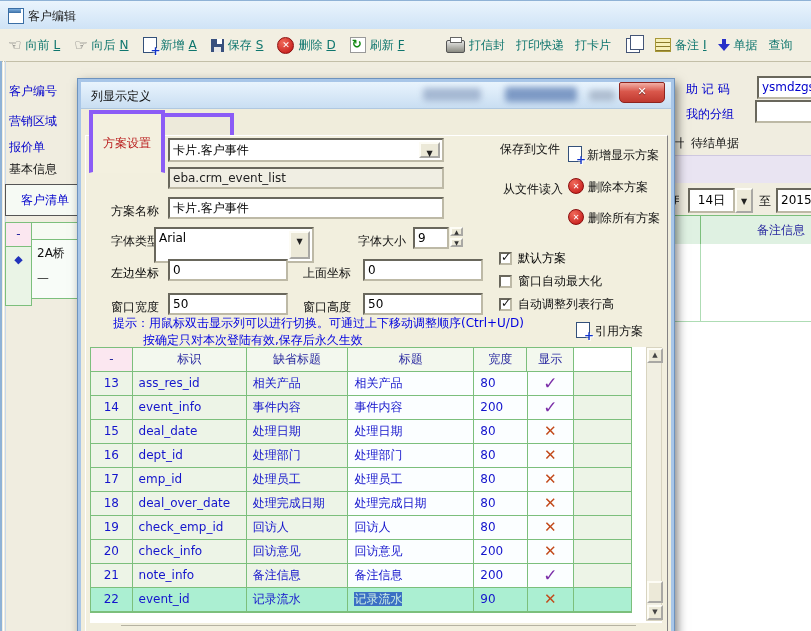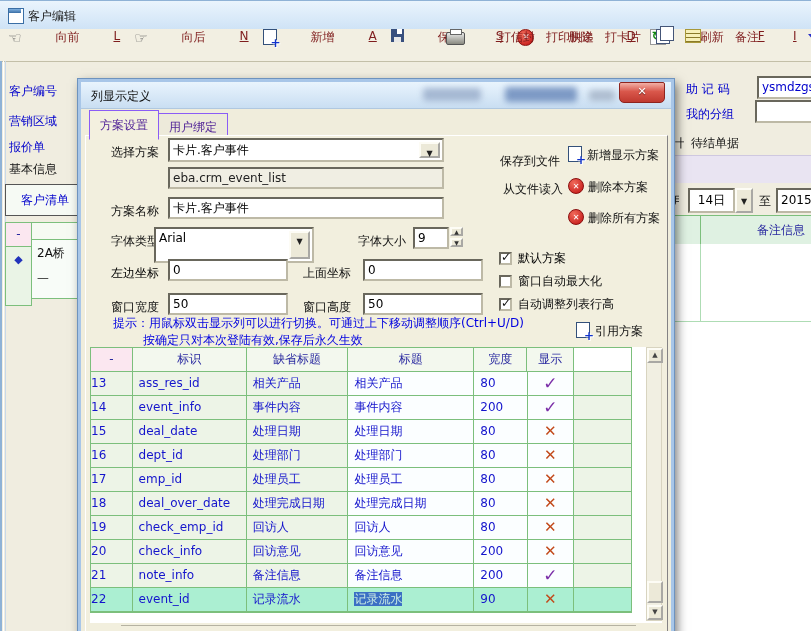--- a/index.html
+++ b/index.html
@@ -7,21 +7,21 @@
         font-family:"DejaVu Sans","Liberation Sans",sans-serif;font-size:12px;
         background:#F0EDE0;border-top:1px solid #8FB2D6;}
   .abs{position:absolute;}
   
   #titlebar{left:0;top:0;width:811px;height:28px;background:linear-gradient(#EAF4FD,#CFE3F6);
             border-bottom:1px solid #9DB8D2;}
   #win-icon{left:8px;top:7px;width:14px;height:14px;background:#fff;border:1px solid #3A6EA5;}
   #win-icon::before{content:"";position:absolute;left:0;top:0;width:12px;height:4px;background:linear-gradient(#7FB0E0,#3A6EA5);}
   #win-title{left:28px;top:7px;color:#1a1a1a;}
   #toolbar{left:0;top:28px;width:811px;height:32px;background:#F2EFE2;border-bottom:1px solid #C3BFA8;}
-  .titem{display:inline-flex;align-items:flex-start;height:32px;margin-right:14px;color:#7f1d1d;cursor:default;white-space:nowrap;gap:30px;}
+  .titem{display:inline-flex;align-items:center;height:32px;margin-right:14px;color:#0f766e;cursor:default;white-space:nowrap;}
   .titem u{margin-left:4px;}
   #toolbar-left{position:absolute;left:8px;top:0;display:flex;}
   #toolbar-right{position:absolute;left:446px;top:0;display:flex;}
   #toolbar-right .titem{margin-right:11px;}
   .ticon{display:inline-block;position:relative;margin-right:4px;}
   .i-hand-left::before{content:"☜";font-size:15px;color:#666;}
   .i-hand-right::before{content:"☞";font-size:15px;color:#666;}
   .i-newdoc{width:12px;height:14px;background:#fff;border:1px solid #33507A;}
   .i-newdoc::after{content:"+";position:absolute;right:-5px;bottom:-6px;color:#1133CC;font-weight:bold;font-size:12px;text-shadow:1px 1px 0 #fff;}
   .i-floppy{width:13px;height:13px;background:#39507E;}
@@ -51,21 +51,21 @@
   #dialog{left:78px;top:78px;width:590px;height:558px;z-index:10;
           border:3px solid #A8C6E8;outline:1px solid #6E93BE;
           box-shadow:3px 4px 10px rgba(0,0,0,.55);background:#F0EDDC;}
   #dlg-titlebar{left:0;top:0;width:100%;height:26px;background:linear-gradient(#E9F4FD,#C9DEF2);
                 border-bottom:1px solid #B0C8E0;overflow:hidden;}
   .glassblur{filter:blur(3px);opacity:.75;border-radius:3px;}
   #dlg-title{left:10px;top:6px;color:#111;}
   #dlg-close{right:6px;top:0px;width:44px;height:19px;background:linear-gradient(#F2B0A6,#D9574B 45%,#C03A30);
              border:1px solid #8E241E;border-radius:2px 2px 5px 5px;color:#fff;text-align:center;
              line-height:17px;font-size:11px;font-weight:bold;text-shadow:0 1px 1px rgba(0,0,0,.5);cursor:pointer;}
-  .tab{height:24px;line-height:24px;padding:1px 10px;border:1px solid #8b5cf6;background:#EDEADA;color:#4c1d95;}
+  .tab{height:24px;line-height:24px;padding:16px 10px;border:4px solid #8b5cf6;background:#EDEADA;color:#b91c1c;}
   .tab.active{background:#F3F0DF;height:26px;line-height:26px;border-bottom:1px solid #F3F0DF;z-index:3;}
   #tabpage{left:4px;top:53px;width:581px;height:505px;background:#F2EFDE;
            border-top:1px solid #fff;border-left:1px solid #fff;border-right:1px solid #848284;}
   .fld{background:#fff;border:2px inset #BDB9A6;line-height:18px;padding:0 3px;color:#000;overflow:hidden;white-space:nowrap;box-sizing:border-box;}
   .fld-gray{background:#F0EEE3;}
   .combo-btn{position:absolute;right:2px;top:2px;bottom:2px;width:17px;background:#ECE9D8;border:2px outset #FDFCF5;
              text-align:center;color:#222;}
   .combo-btn::after{content:"▼";font-size:8px;position:relative;top:-2px;}
   .spin{background:#ECE9D8;border:2px outset #FDFCF5;width:13px;height:9px;box-sizing:border-box;font-size:6px;line-height:5px;text-align:center;color:#333;}
   .cmd{color:#111;cursor:pointer;white-space:nowrap;}
@@ -76,21 +76,21 @@
   .cb{position:absolute;display:flex;align-items:center;cursor:pointer;}
   .cbbox{width:13px;height:13px;background:#fff;border:2px inset #BDB9A6;box-sizing:border-box;position:relative;margin-right:6px;}
   .cbmark{position:absolute;left:0px;top:-4px;font-size:12px;font-weight:bold;color:#111;}
   .tip{color:#0000E0;white-space:nowrap;}
   
   #gridwrap{left:9px;top:265px;width:572px;height:276px;background:#fff;}
   #grid{position:absolute;left:0;top:0;width:542px;border:1px solid #7CBF7C;box-sizing:border-box;}
   .grow{display:flex;height:24px;}
   .gcell{box-sizing:border-box;border-right:1px solid #7CBF7C;border-bottom:1px solid #7CBF7C;
          height:24px;line-height:22px;overflow:hidden;white-space:nowrap;color:#1414CC;}
-  .c0{width:43px;text-align:left;}
+  .c0{width:43px;text-align:center;}
   .c1{width:118px;padding-left:6px;}
   .c2{width:105px;padding-left:6px;}
   .c3{width:130px;padding-left:6px;}
   .c4{width:55px;padding-left:6px;}
   .c5{width:48px;text-align:center;}
   .c6{width:59px;border-right:none;}
   .ghead .gcell{text-align:center;padding-left:0;color:#2A2AA0;background:#F3F8EE;}
   .ghead .c0{background:#FBE7F0;}
   .ghead .c6{background:#fff;}
   .grow:not(.ghead) .c0,.grow:not(.ghead) .c1,.grow:not(.ghead) .c2,.grow:not(.ghead) .c6{background:#EDF4E7;}
@@ -193,21 +193,21 @@
     <div class="abs tab" style="left:77px;top:31px;">用户绑定</div>
     <div class="abs" id="tabpage"></div>
 
     <div class="abs" style="left:30px;top:62px;color:#111;">选择方案</div>
     <div class="abs fld" style="left:87px;top:56px;width:276px;height:24px;line-height:20px;">
       <span>卡片.客户事件</span>
       <span class="combo-btn"></span>
     </div>
     <div class="abs fld fld-gray" style="left:87px;top:85px;width:276px;height:22px;color:#222;">eba.crm_event_list</div>
 
-    <div class="abs cmd" style="left:419px;top:71px;">保存到文件</div>
+    <div class="abs cmd" style="left:419px;top:59px;">保存到文件</div>
     <div class="abs cmd" style="left:487px;top:64px;"><span class="i-plandoc"></span><span>新增显示方案</span></div>
     <div class="abs cmd" style="left:422px;top:99px;">从文件读入</div>
     <div class="abs cmd" style="left:487px;top:96px;"><span class="i-delcircle"></span><span>删除本方案</span></div>
     <div class="abs cmd" style="left:487px;top:127px;"><span class="i-delcircle"></span><span>删除所有方案</span></div>
 
     <div class="abs" style="left:30px;top:121px;color:#111;">方案名称</div>
     <div class="abs fld" style="left:87px;top:115px;width:276px;height:22px;">卡片.客户事件</div>
 
     <div class="abs" style="left:30px;top:151px;color:#111;">字体类型</div>
     <div class="abs fld" style="left:73px;top:145px;width:160px;height:36px;font-weight:normal;">

